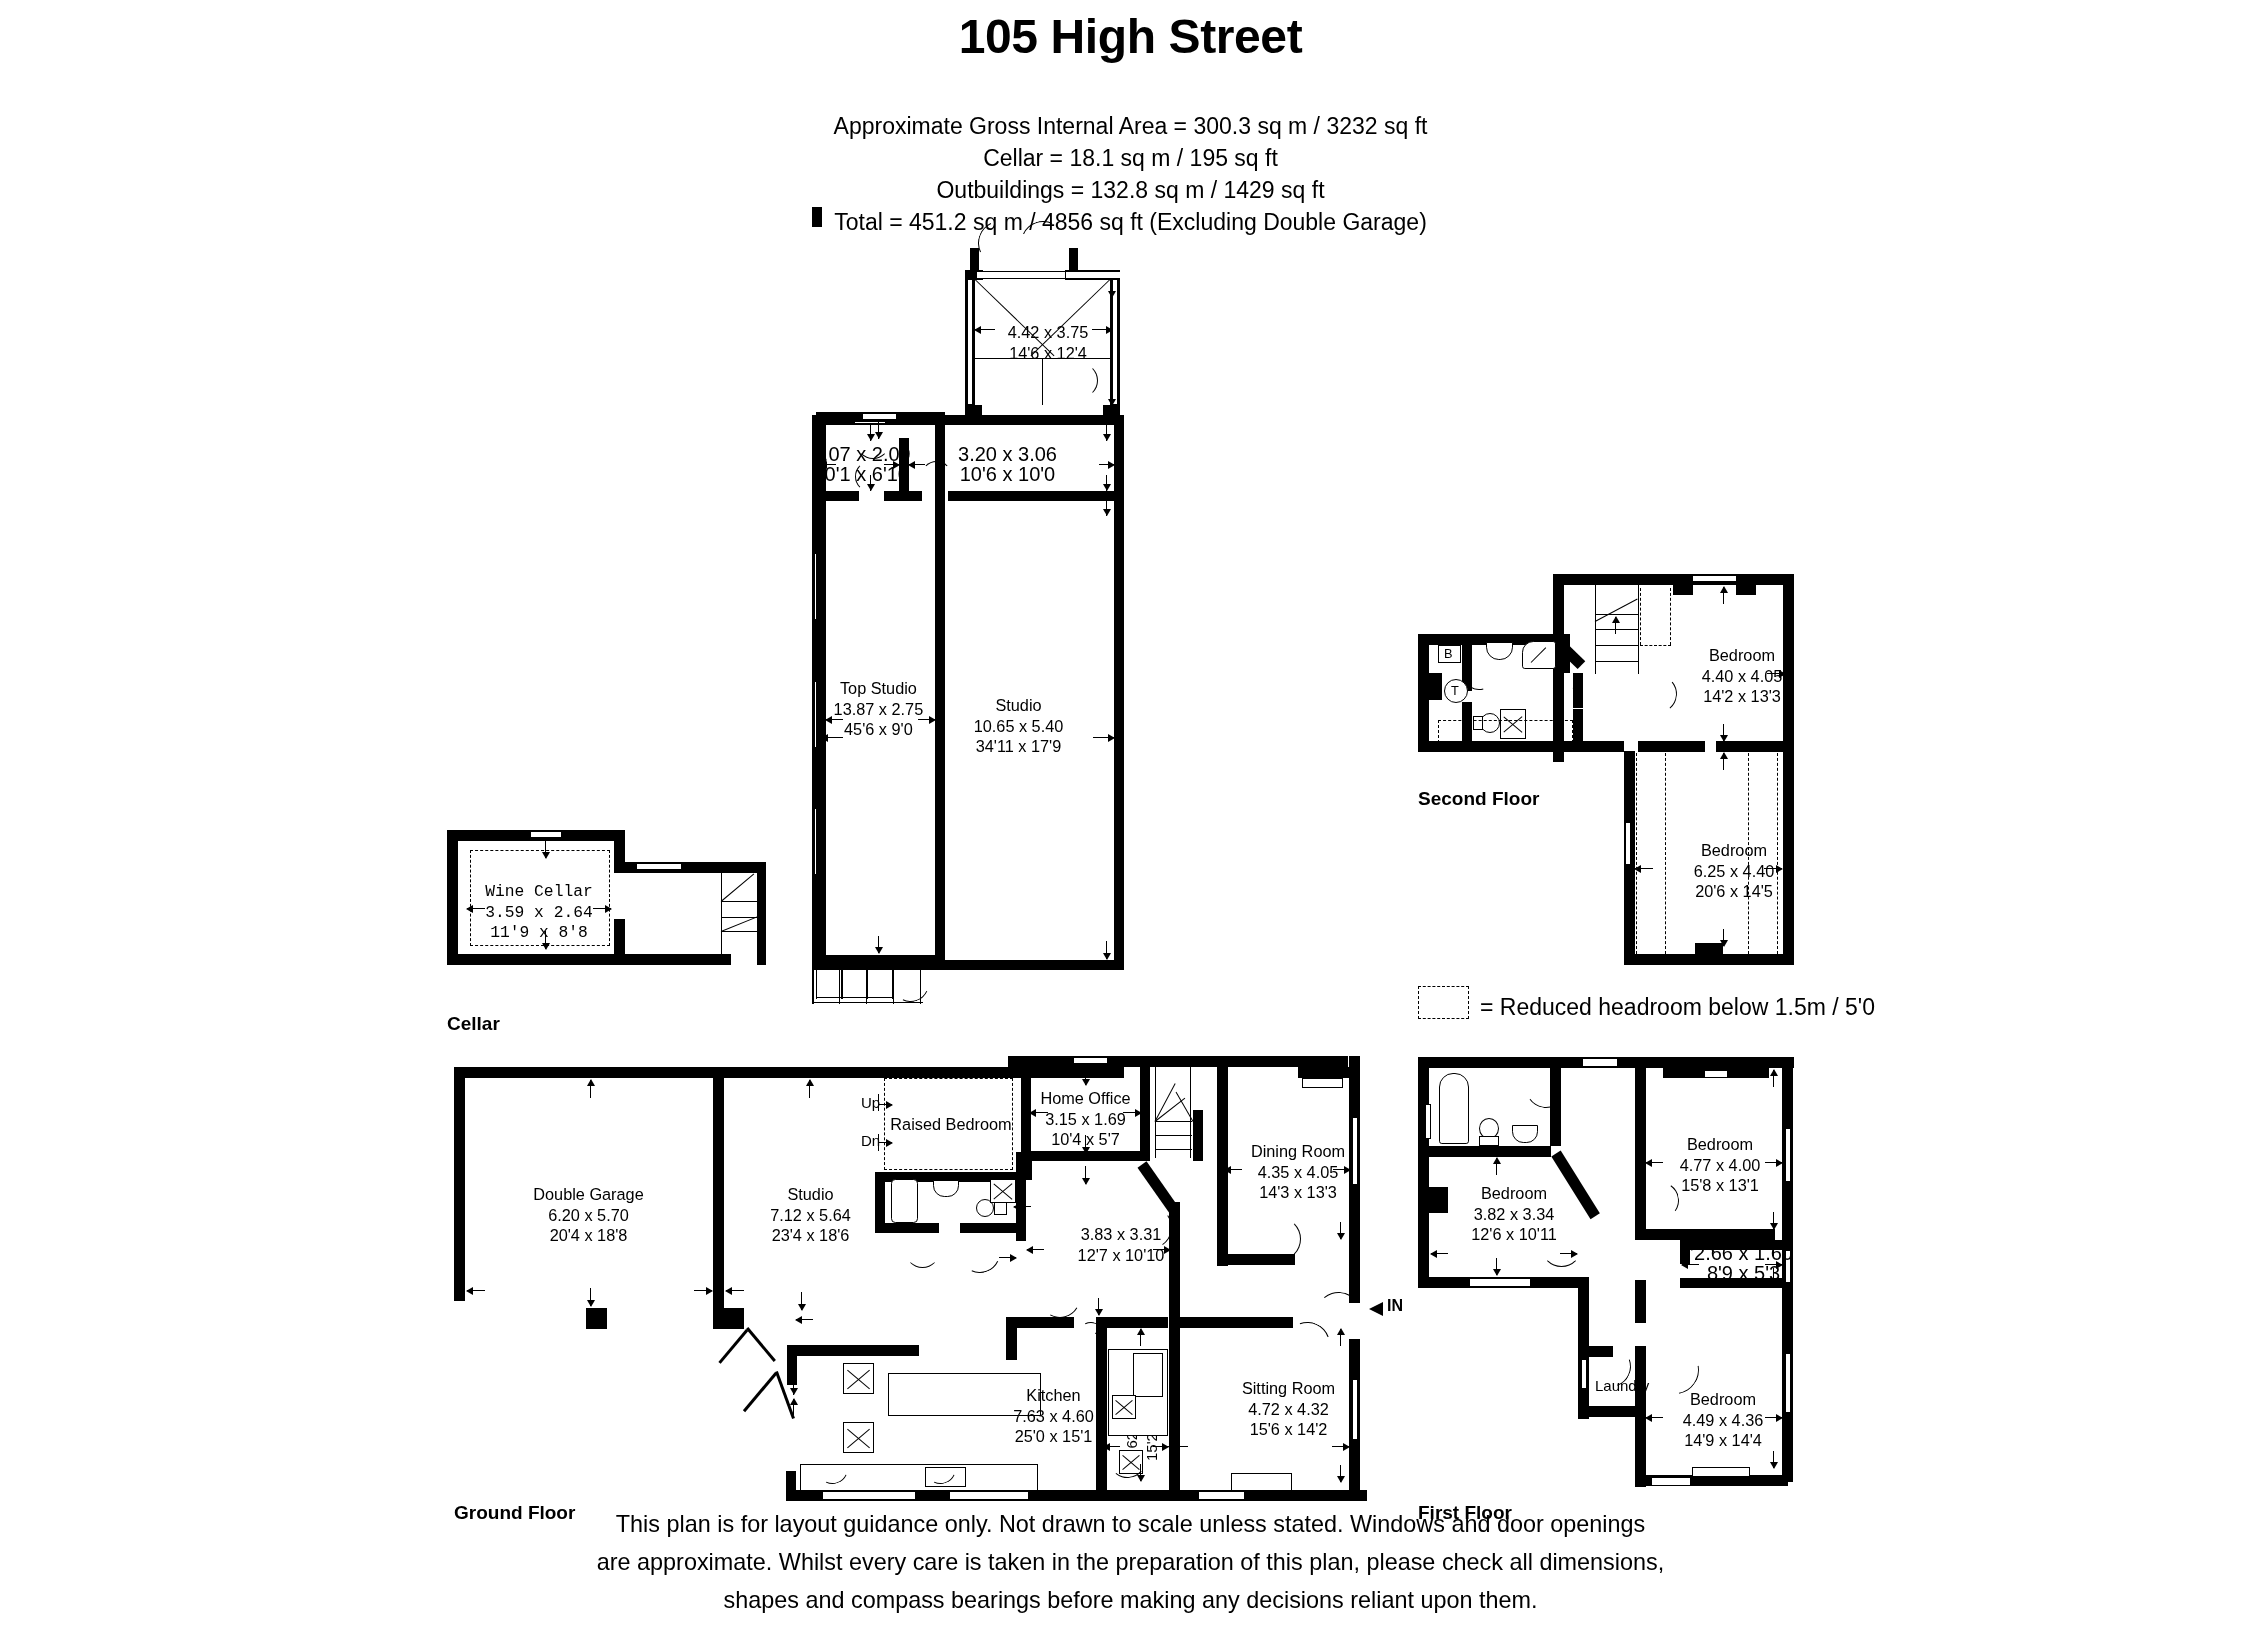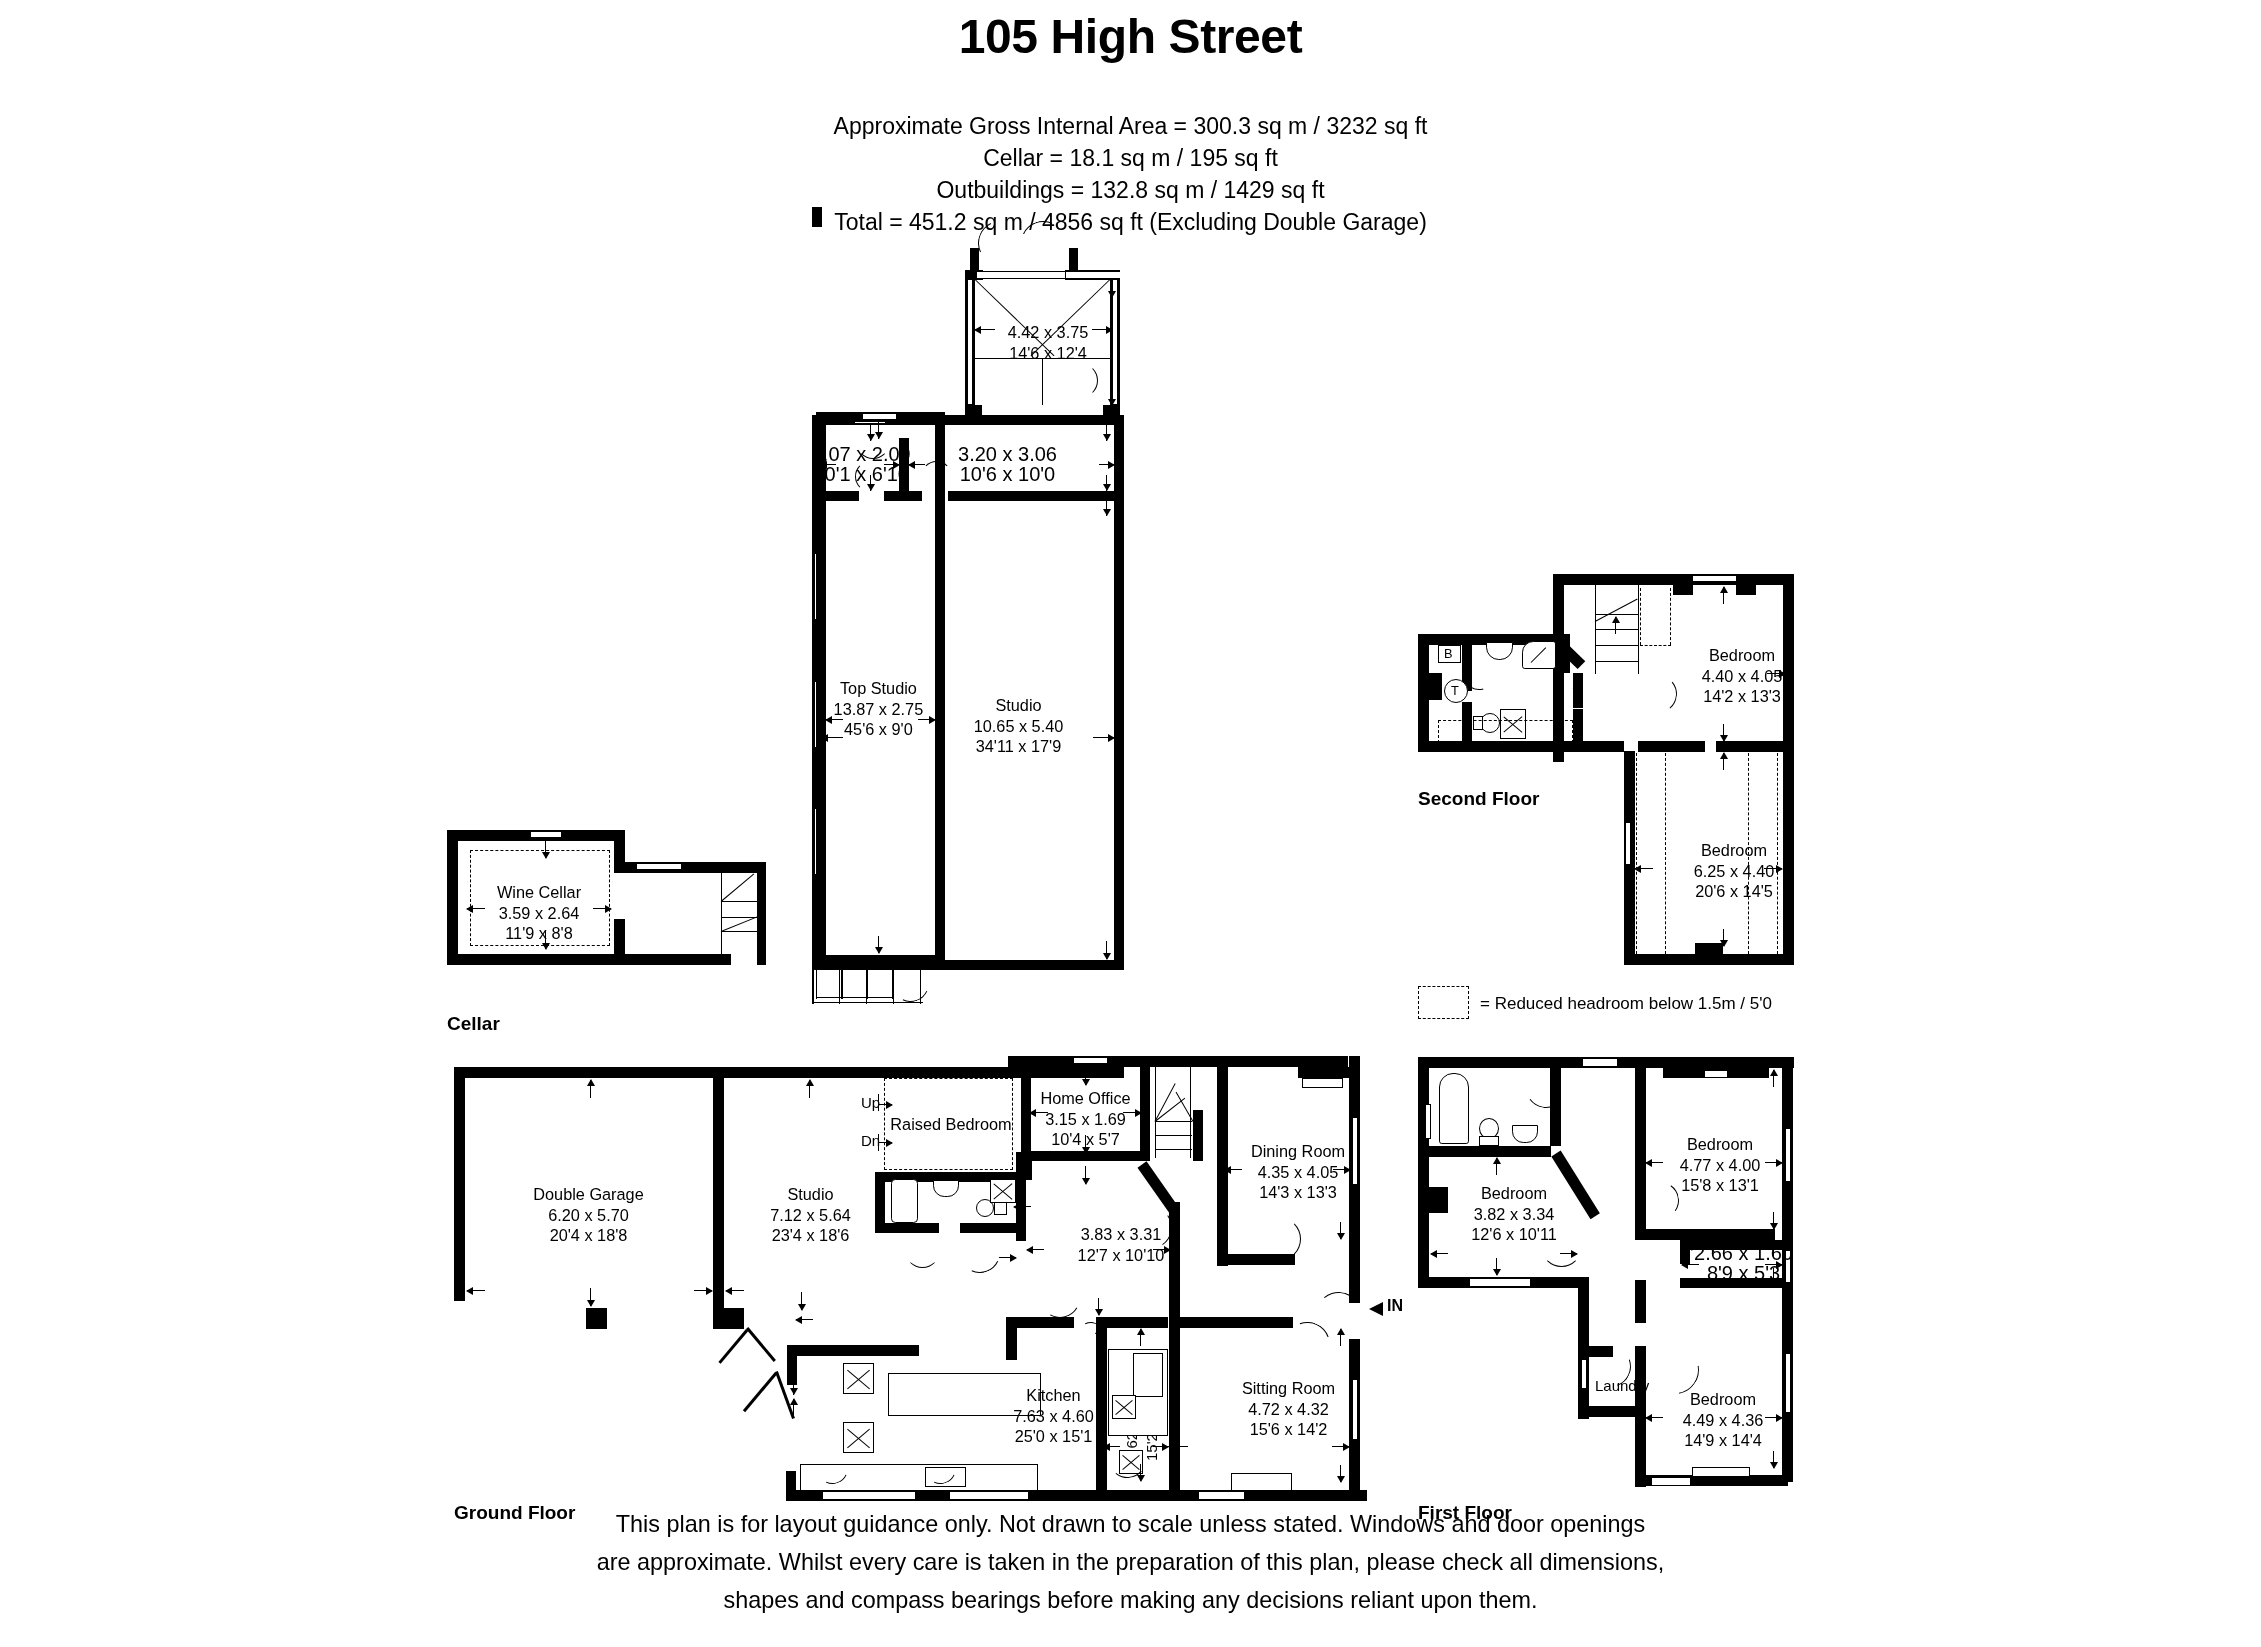--- a/index.html
+++ b/index.html
@@ -72,21 +72,21 @@
      border-top:4.3px solid transparent; border-bottom:4.3px solid transparent;
      border-right:7.8px solid #000; border-left:0; }
   .ar.v::after { content:""; position:absolute; bottom:-0.7px; left:-3.5px;
      border-left:4.3px solid transparent; border-right:4.3px solid transparent; border-top:7.8px solid #000; }
   .ar.v.u::after { content:""; position:absolute; top:-0.7px; bottom:auto; left:-3.5px;
      border-left:4.3px solid transparent; border-right:4.3px solid transparent;
      border-bottom:7.8px solid #000; border-top:0; }
 
   #legend { position:absolute; }
   #legend .sq { position:absolute; left:0; top:0; width:51px; height:33px; border:1.4px dashed #000; }
-  #legend .lt { position:absolute; left:62px; top:7.8px; font-size:17px; white-space:nowrap; }
+  #legend .lt { position:absolute; left:62px; top:7.8px; font-size:23px; white-space:nowrap; }
 
   .in-mark { position:absolute; font-size:16px; font-weight:600; }
   .in-arrow { position:absolute; width:0; height:0;
      border-top:7.8px solid transparent; border-bottom:7.8px solid transparent; border-right:14px solid #000; }
 </style>
 </head>
 <body>
 
 <div class="page">
 
@@ -222,21 +222,21 @@
     <div class="winh" style="left:190px; top:33px; width:44px; height:7px;"></div>
 
     <div class="dash" style="left:23px; top:20px; width:140px; height:96px;"></div>
 
     <div class="thin" style="left:274px; top:41px;  width:1.4px; height:84px;"></div>
     <div class="stair-t" style="left:274px; top:71px; width:37px;"></div>
     <div class="stair-t" style="left:274px; top:87px; width:37px;"></div>
     <div class="stair-t" style="left:274px; top:101px; width:37px;"></div>
     <div class="diag" style="left:274px; top:71px; width:43px; transform:rotate(-40deg);"></div>
     <div class="diag" style="left:274px; top:101px; width:43px; transform:rotate(-22deg);"></div>
-    <div class="room-txt" style="left:21px; top:52px; width:142px;">
+    <div class="room-txt" style="left:21px; top:52px; width:142px;font-family:Liberation Mono, monospace;">
       <div>Wine Cellar</div>
       <div>3.59 x 2.64</div>
       <div>11'9 x 8'8</div>
     </div>
     <div class="ar h l" style="left:20px; top:78px; width:18.4px;"></div>
     <div class="ar h" style="left:146px; top:78px; width:18.4px;"></div>
     <div class="ar v" style="left:98px; top:10px; height:18.4px;"></div>
     <div class="ar v" style="left:98px; top:101px; height:18.4px;"></div>
   </div>
   <div class="floor-label" style="left:447px; top:1013px;">Cellar</div>

